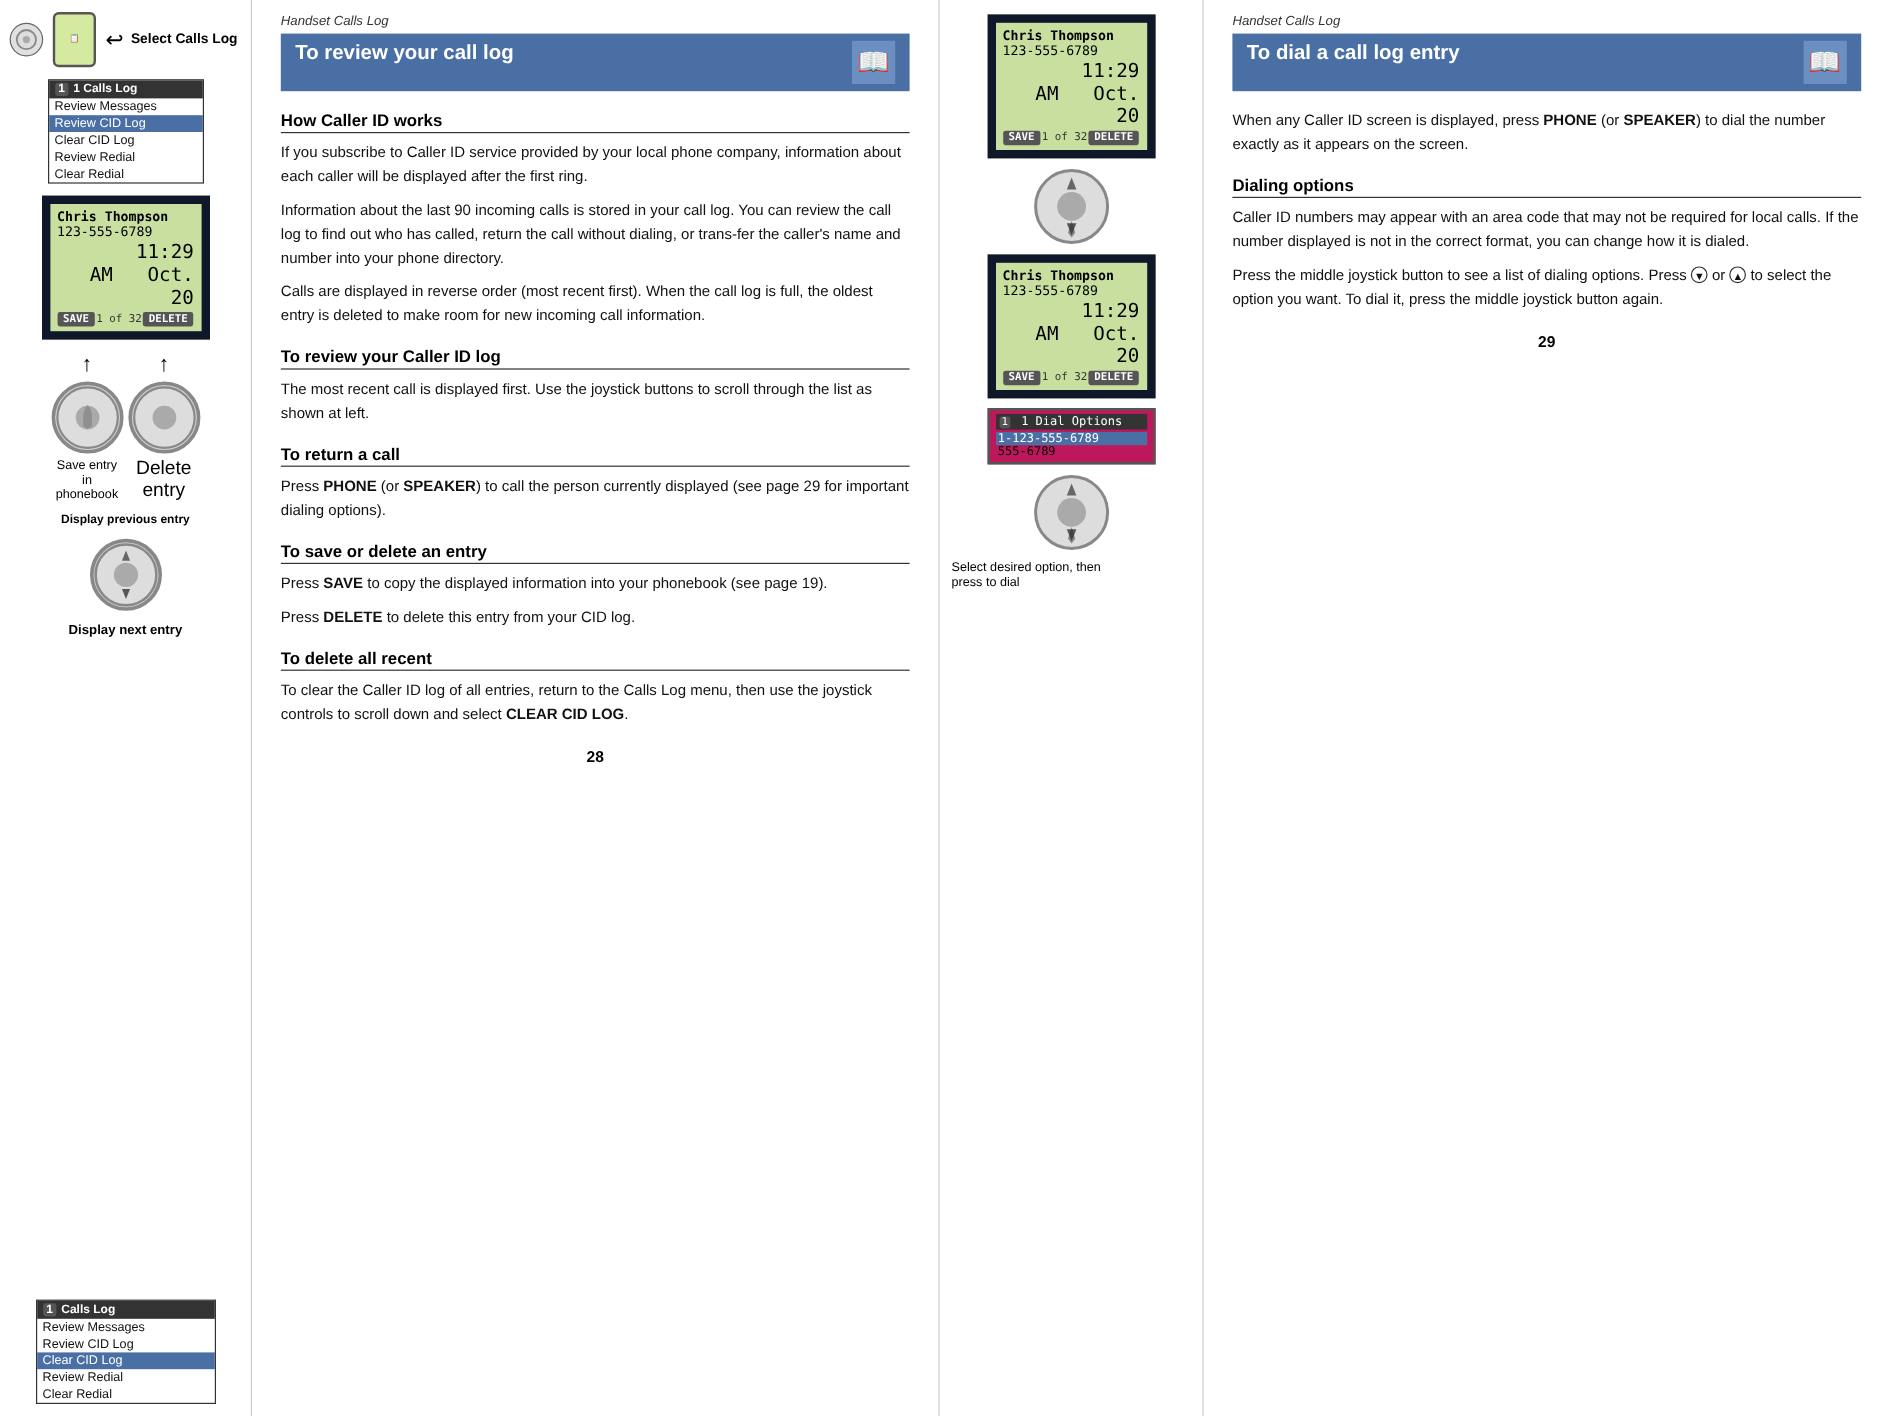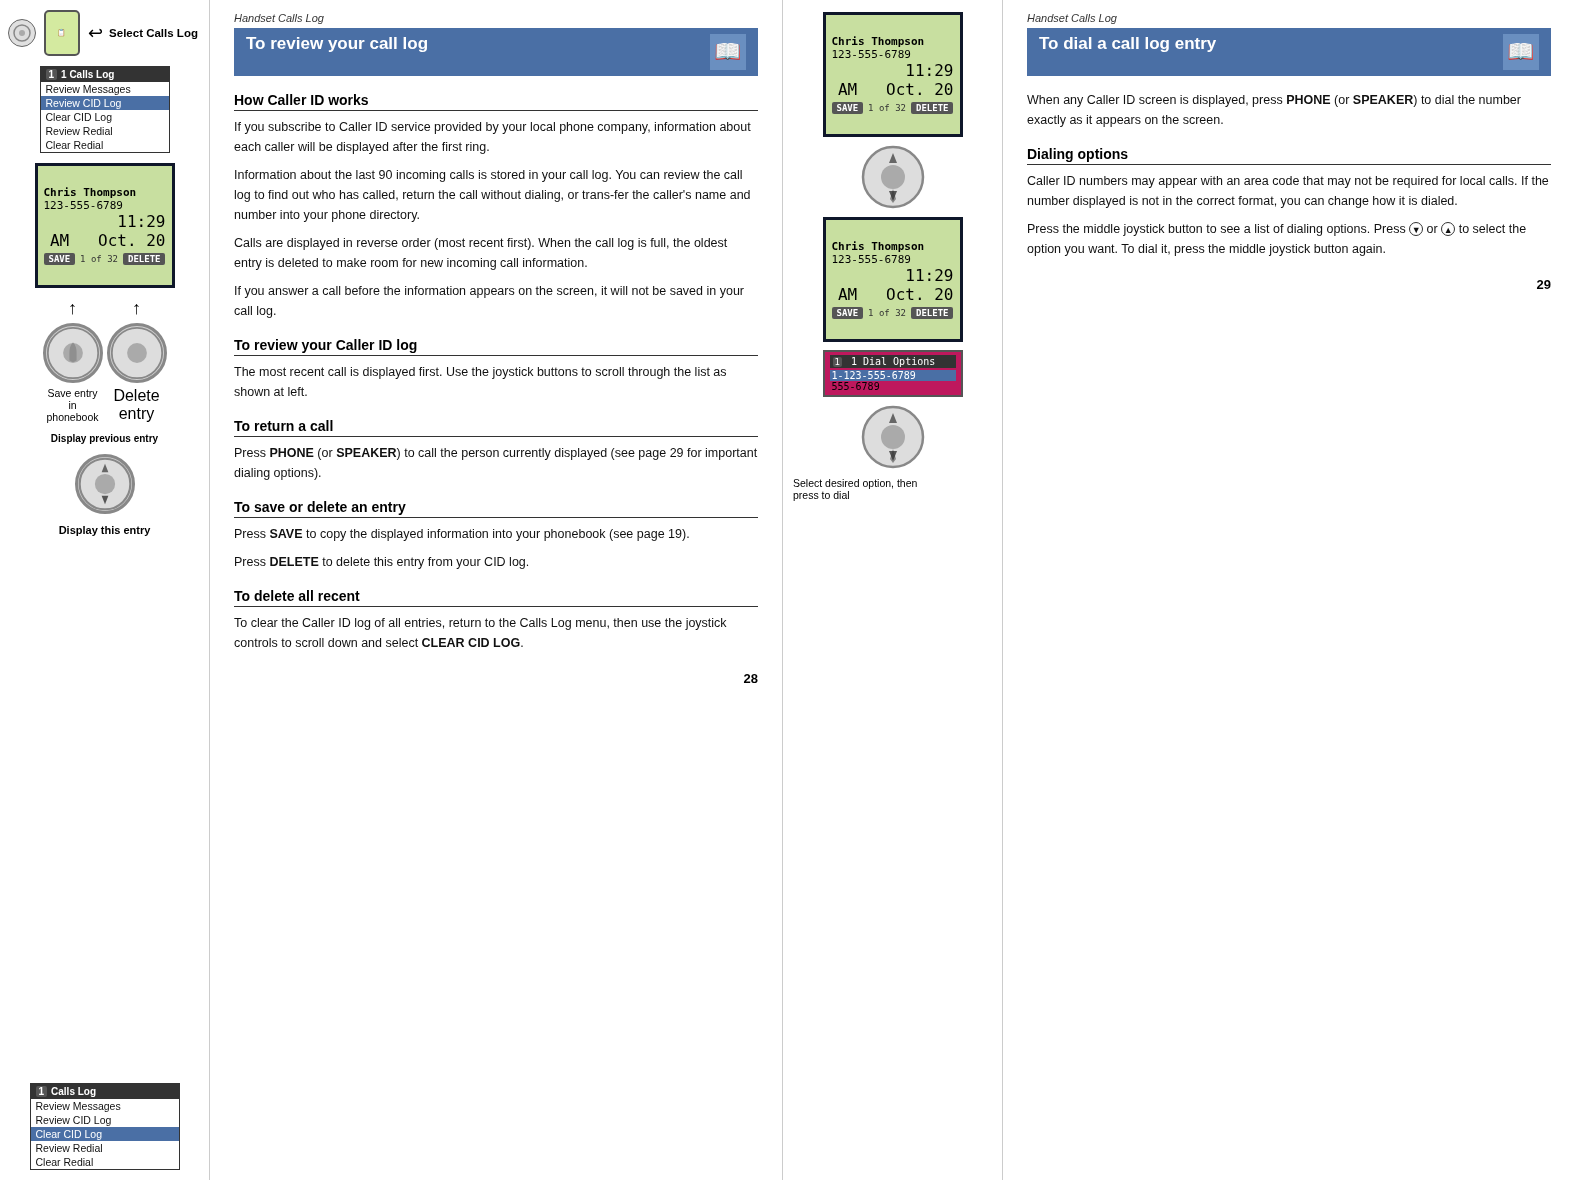--- a/index.html
+++ b/index.html
@@ -96,21 +96,21 @@
       color: #111;
     }
 
     
     .bold { font-weight: bold; }
 
     
     .page-num {
       font-size: 13px;
       font-weight: bold;
-      text-align: right;
+      text-align: center;
       margin-top: 18px;
     }
 
     
     .select-calls-row {
       display: flex;
       flex-direction: row;
       align-items: center;
       gap: 6px;
       width: 100%;
@@ -141,24 +141,24 @@
       font-size: 10.5px;
       color: #111;
     }
     .calls-log-box .menu-item.selected {
       background: #4a6fa5;
       color: #fff;
     }
 
     
     .lcd-box {
-      border: 3px solid #0f172a;
+      border: 7px solid #0f172a;
       background: #c8dfa0;
       width: 140px;
-      padding: 20px 6px;
+      padding: 4px 6px;
       font-size: 11px;
       font-family: monospace;
     }
     .lcd-box .caller-name { font-size: 11px; font-weight: bold; }
     .lcd-box .caller-num  { font-size: 11px; }
     .lcd-box .caller-time { font-size: 16px; text-align: right; }
     .lcd-box .btn-row {
       display: flex;
       justify-content: space-between;
       align-items: center;
@@ -388,21 +388,21 @@
     <svg width="64" height="64" viewBox="0 0 64 64">
       <circle cx="32" cy="32" r="30" fill="#ddd" stroke="#888" stroke-width="2.5"></circle>
       <circle cx="32" cy="32" r="12" fill="#aaa"></circle>
 
       <polygon points="32,8 28,18 36,18" fill="#666"></polygon>
 
       <polygon points="32,56 28,46 36,46" fill="#555"></polygon>
     </svg>
   </div>
 
-  <div class="display-label" style="font-size:11px;">Display this entry</div>
+  <div class="display-label" style="font-size:11px;">Display next entry</div>
 
   <div style="flex:1;"></div>
 
   <div class="calls-log-box-wide">
     <div class="header-row">
       <span style="background:#555;color:#fff;padding:0 3px;border-radius:2px;font-size:10px;">1</span>
       <span style="font-size:10px;">Calls Log</span>
     </div>
     <div class="menu-item">Review Messages</div>
     <div class="menu-item">Review CID Log</div>
@@ -417,21 +417,20 @@
   <div class="handset-title">Handset Calls Log</div>
   <div class="section-header">
     <span>To review your call log</span>
     <div class="book-icon">📖</div>
   </div>
 
   <div class="content-heading">How Caller ID works</div>
   <p class="content-para">If you subscribe to Caller ID service provided by your local phone company, information about each caller will be displayed after the first ring.</p>
   <p class="content-para">Information about the last 90 incoming calls is stored in your call log. You can review the call log to find out who has called, return the call without dialing, or trans-fer the caller's name and number into your phone directory.</p>
   <p class="content-para">Calls are displayed in reverse order (most recent first). When the call log is full, the oldest entry is deleted to make room for new incoming call information.</p>
-  <p class="content-para">If you answer a call before the information appears on the screen, it will not be saved in your call log.</p>
 
   <div class="content-heading">To review your Caller ID log</div>
   <p class="content-para">The most recent call is displayed first. Use the joystick buttons to scroll through the list as shown at left.</p>
 
   <div class="content-heading">To return a call</div>
   <p class="content-para">Press <span class="bold">PHONE</span> (or <span class="bold">SPEAKER</span>) to call the person currently displayed (see page 29 for important dialing options).</p>
 
   <div class="content-heading">To save or delete an entry</div>
   <p class="content-para">Press <span class="bold">SAVE</span> to copy the displayed information into your phonebook (see page 19).</p>
   <p class="content-para">Press <span class="bold">DELETE</span> to delete this entry from your CID log.</p>

